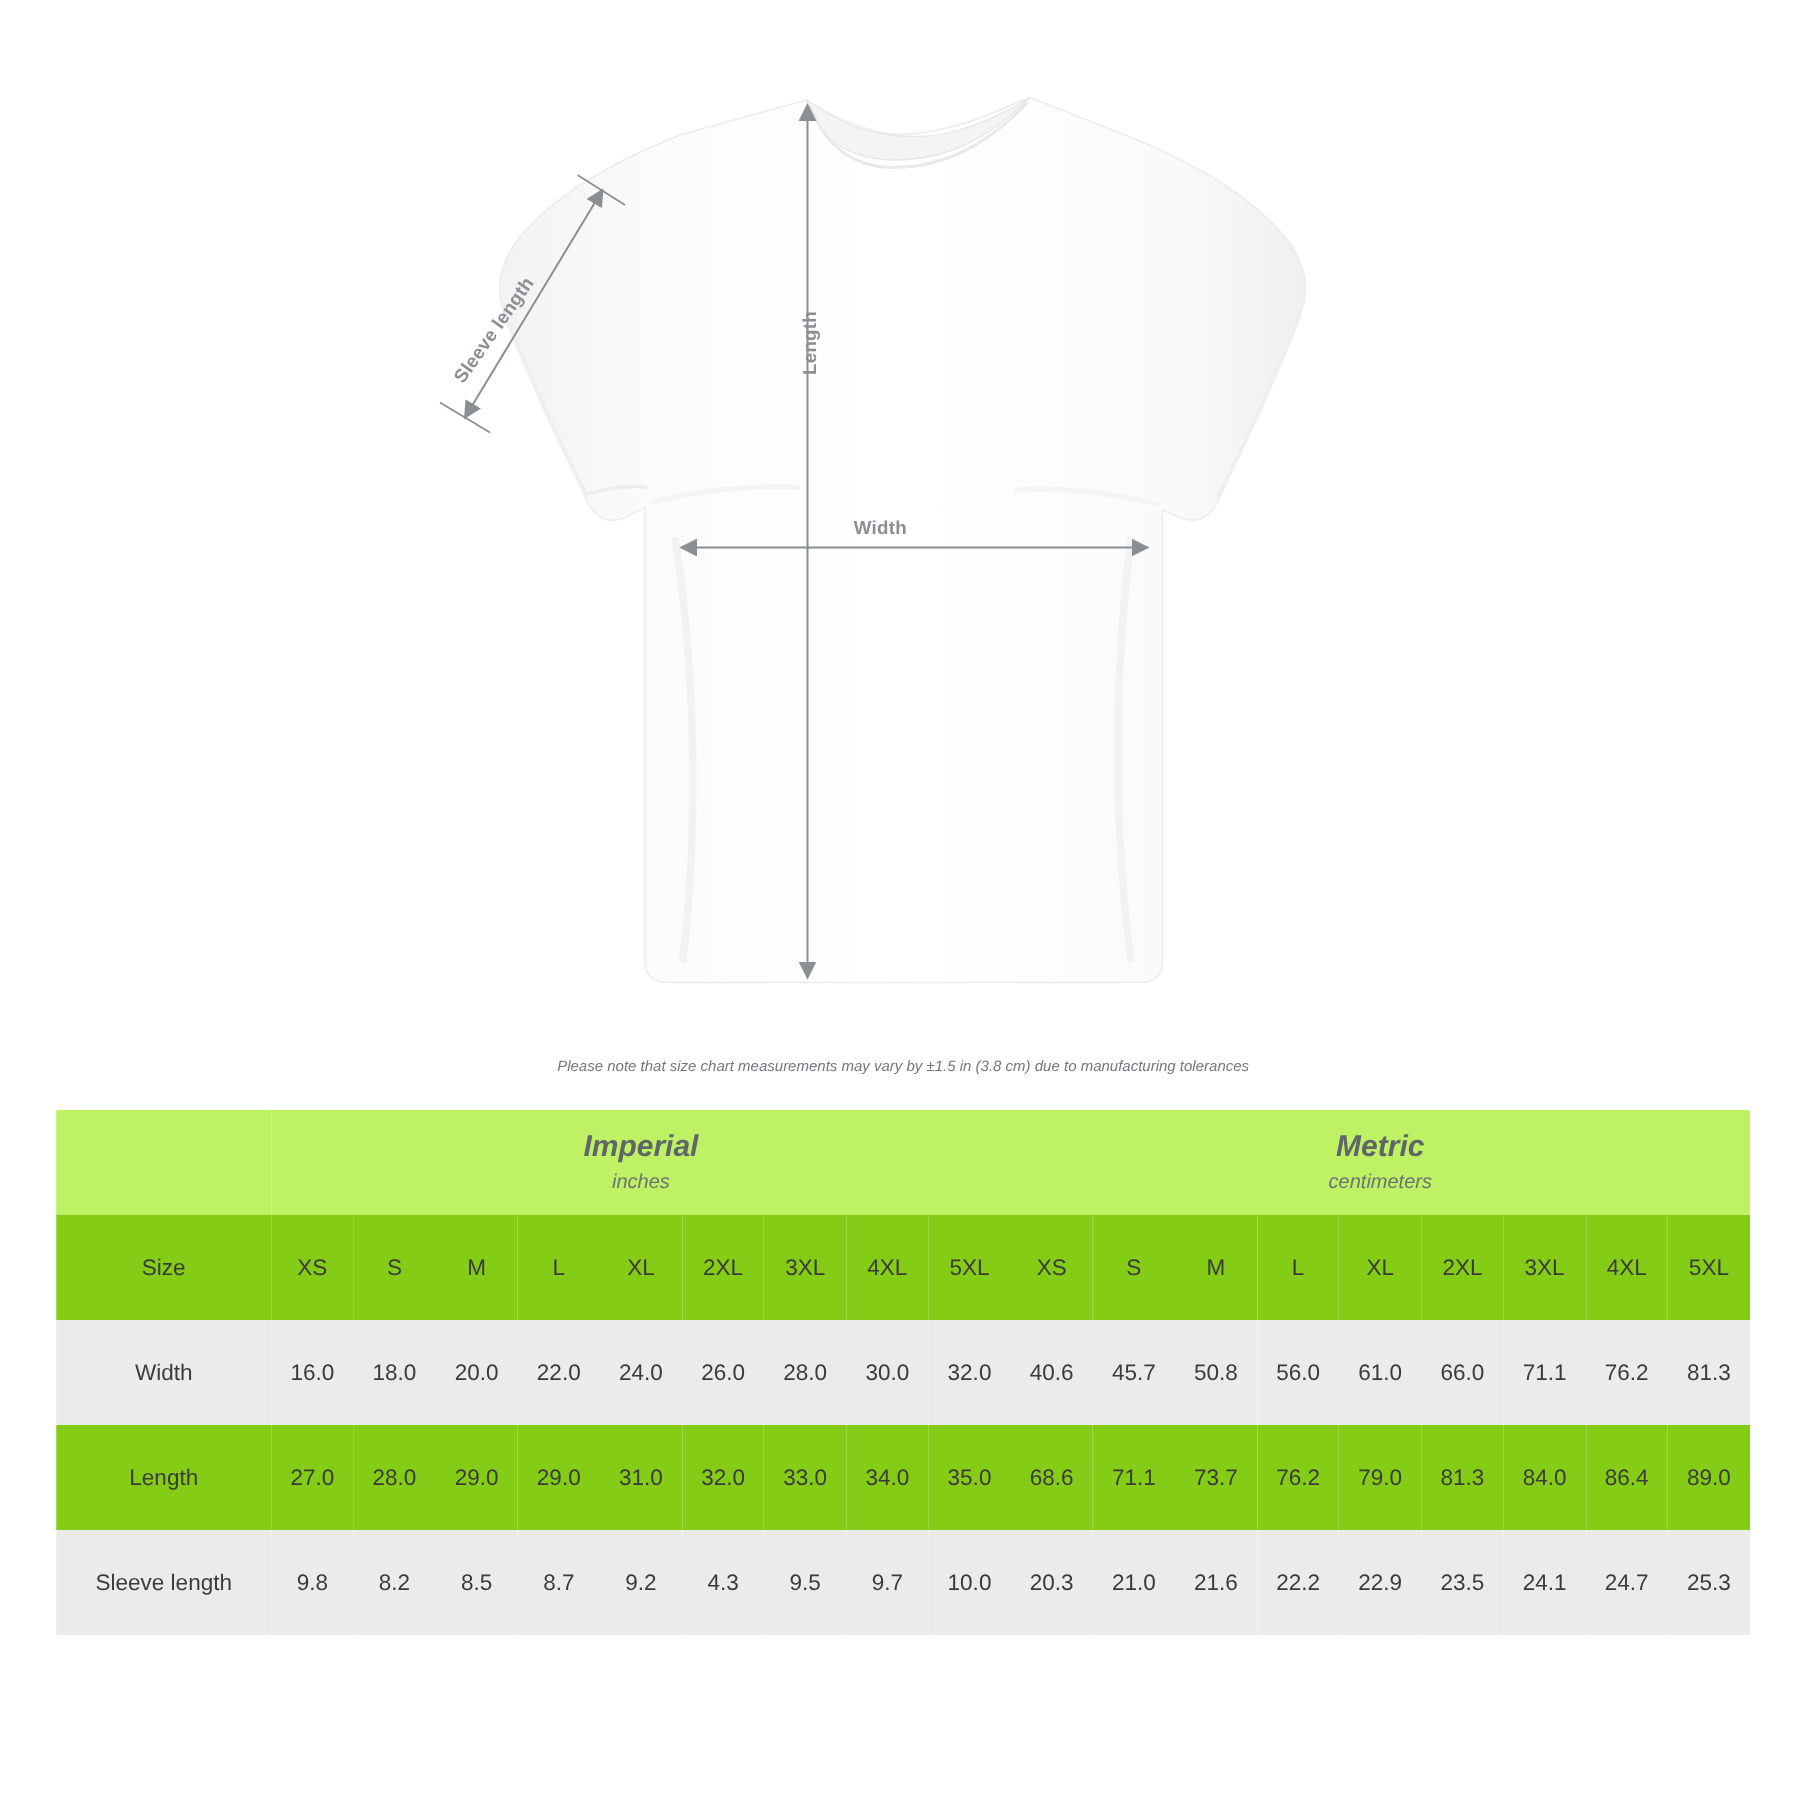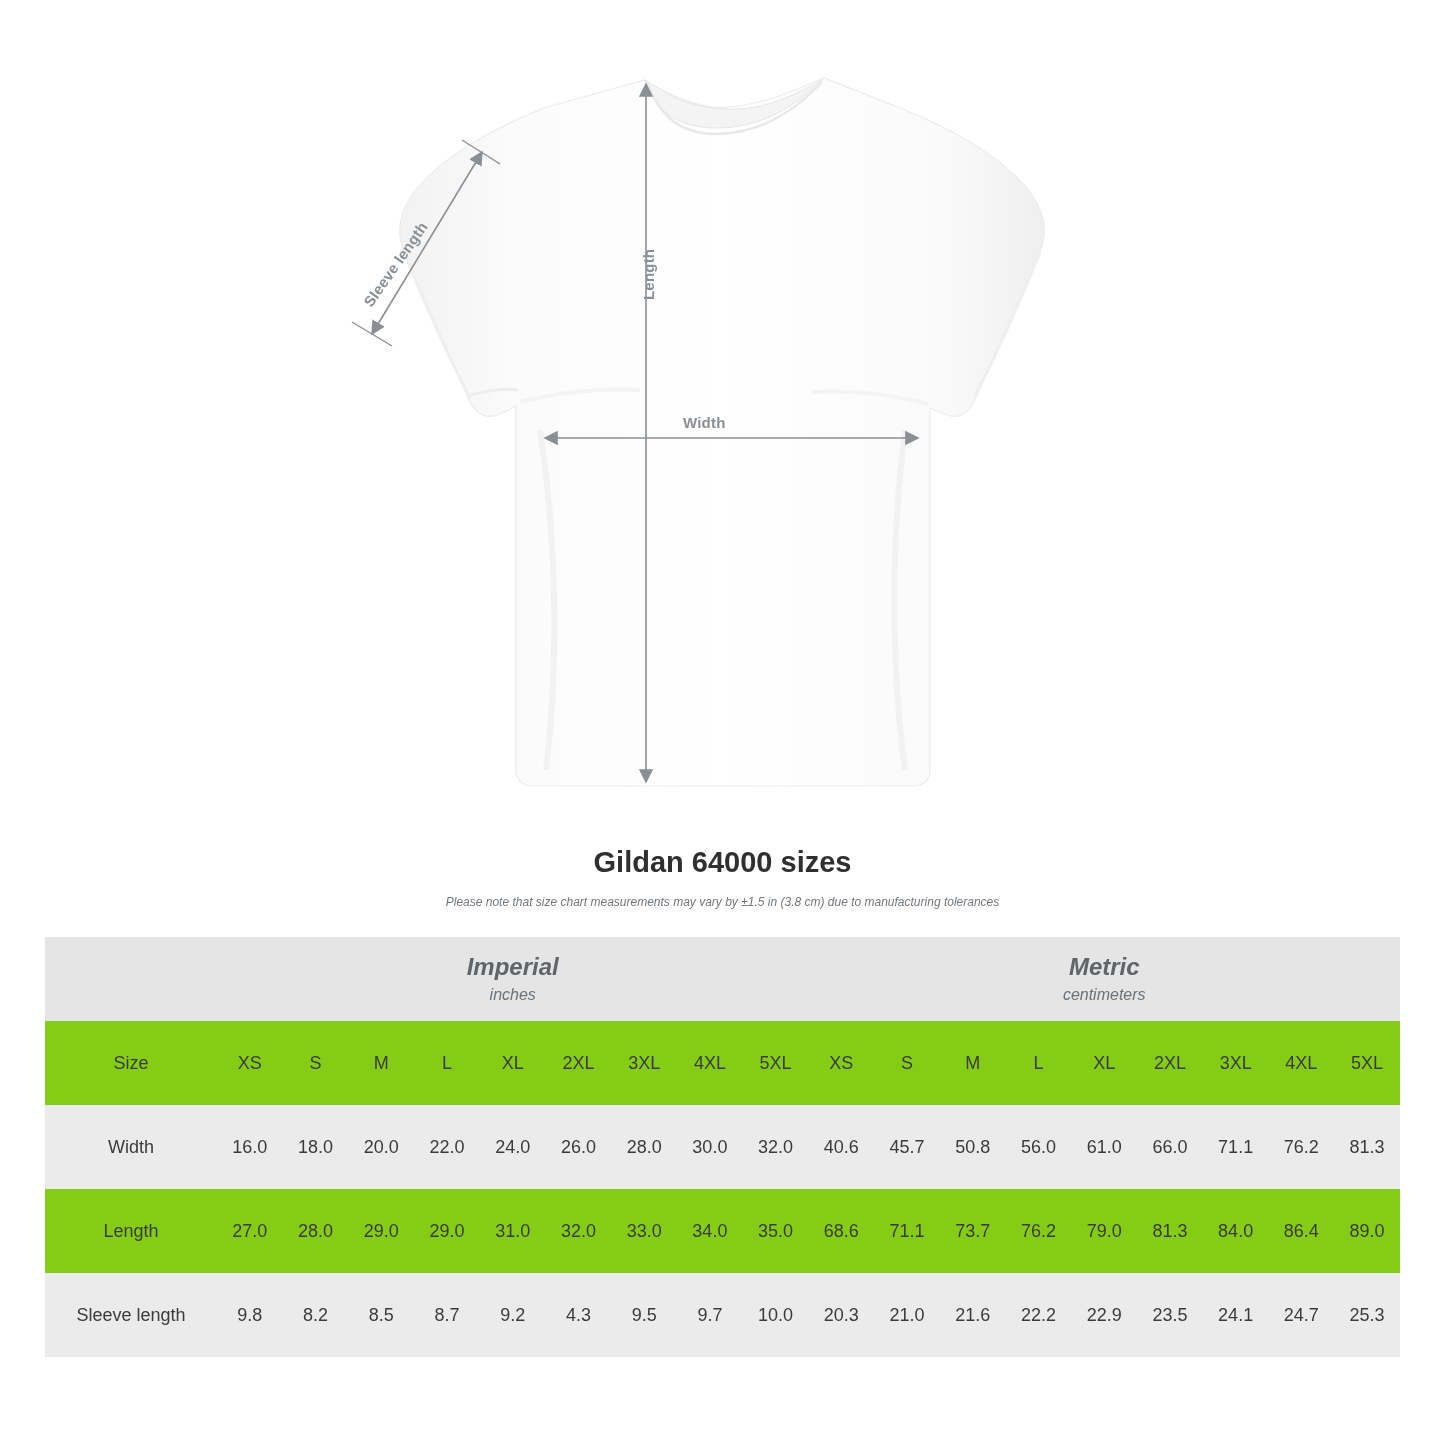--- a/index.html
+++ b/index.html
@@ -93,21 +93,21 @@
     text-align: center;
     vertical-align: middle;
     font-size: 18px;
     color: #3b3b3b;
     font-weight: normal;
     padding: 0;
     height: 84px;
     border: none;
   }
   .unit-head {
-    background: #e5e5e5;
+    background: #bef264;
     height: 110px;
   }
   .unit-name {
     font-size: 24px;
     font-style: italic;
     font-weight: bold;
     color: #5f6569;
     line-height: 1.35;
   }
   .unit-sub {
@@ -200,21 +200,20 @@
       <line x1="352" y1="322" x2="392" y2="346" stroke="#8a8f94" stroke-width="1.4"></line>
       <line x1="462" y1="140" x2="500" y2="164" stroke="#8a8f94" stroke-width="1.4"></line>
     </svg>
 
     <div class="dim-label dim-width">Width</div>
     <div class="dim-label dim-length">Length</div>
     <div class="dim-label dim-sleeve">Sleeve length</div>
   </div>
 
   <div class="title-block">
-    <h1 class="chart-title">Gildan 64000 sizes</h1>
     <div class="chart-note">Please note that size chart measurements may vary by ±1.5 in (3.8 cm) due to manufacturing tolerances</div>
   </div>
 
   <div class="table-wrap">
     <table class="size-table">
       <colgroup>
         <col class="first-col">
         <col span="18">
       </colgroup>
       <tbody>

